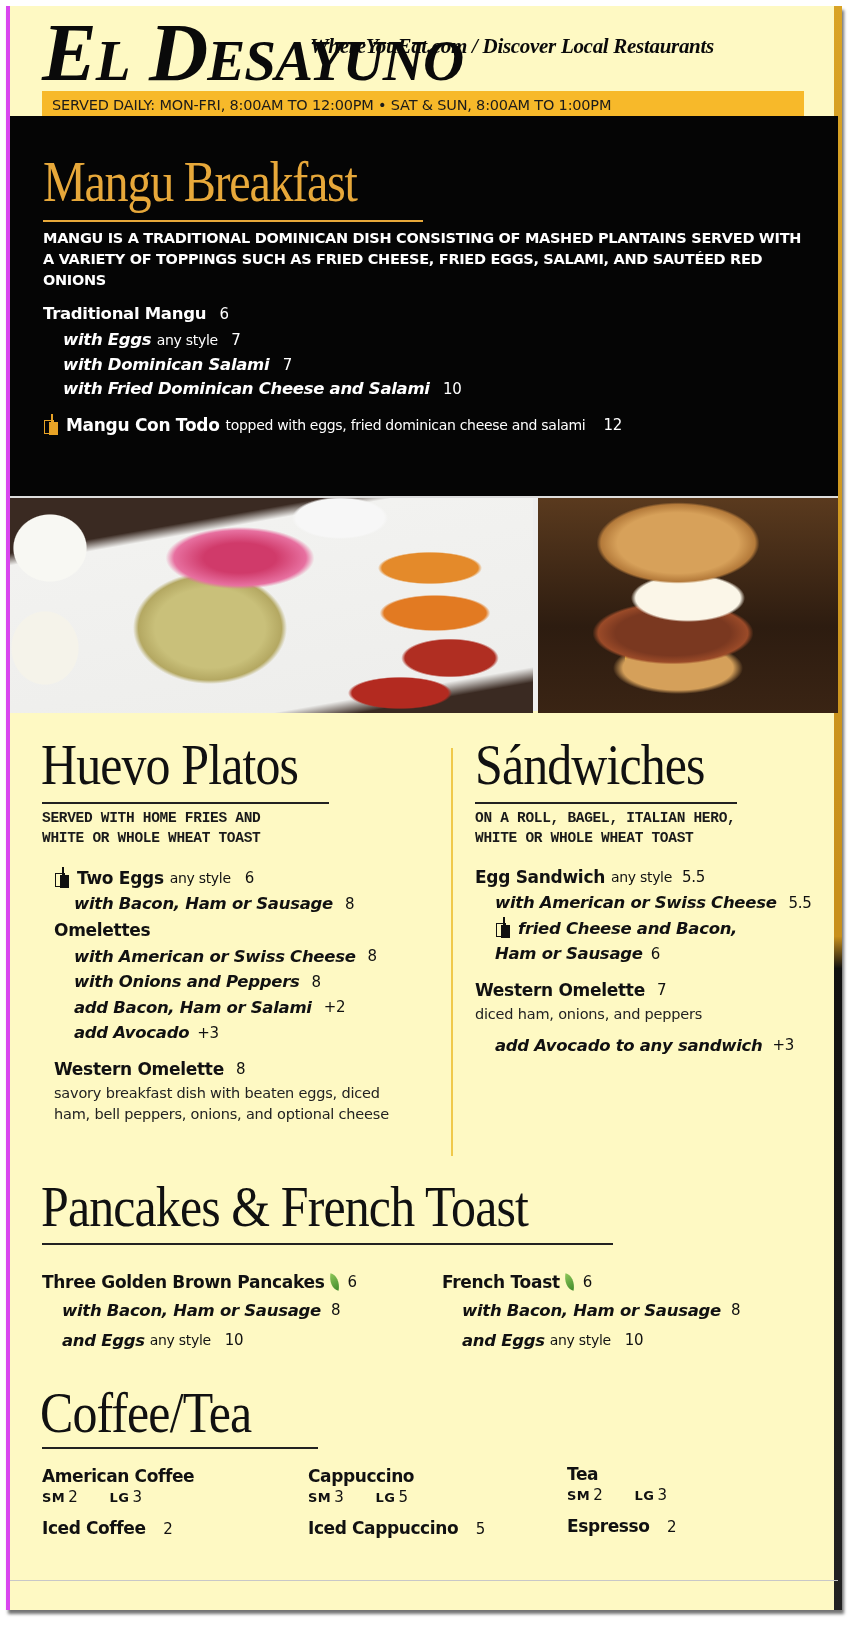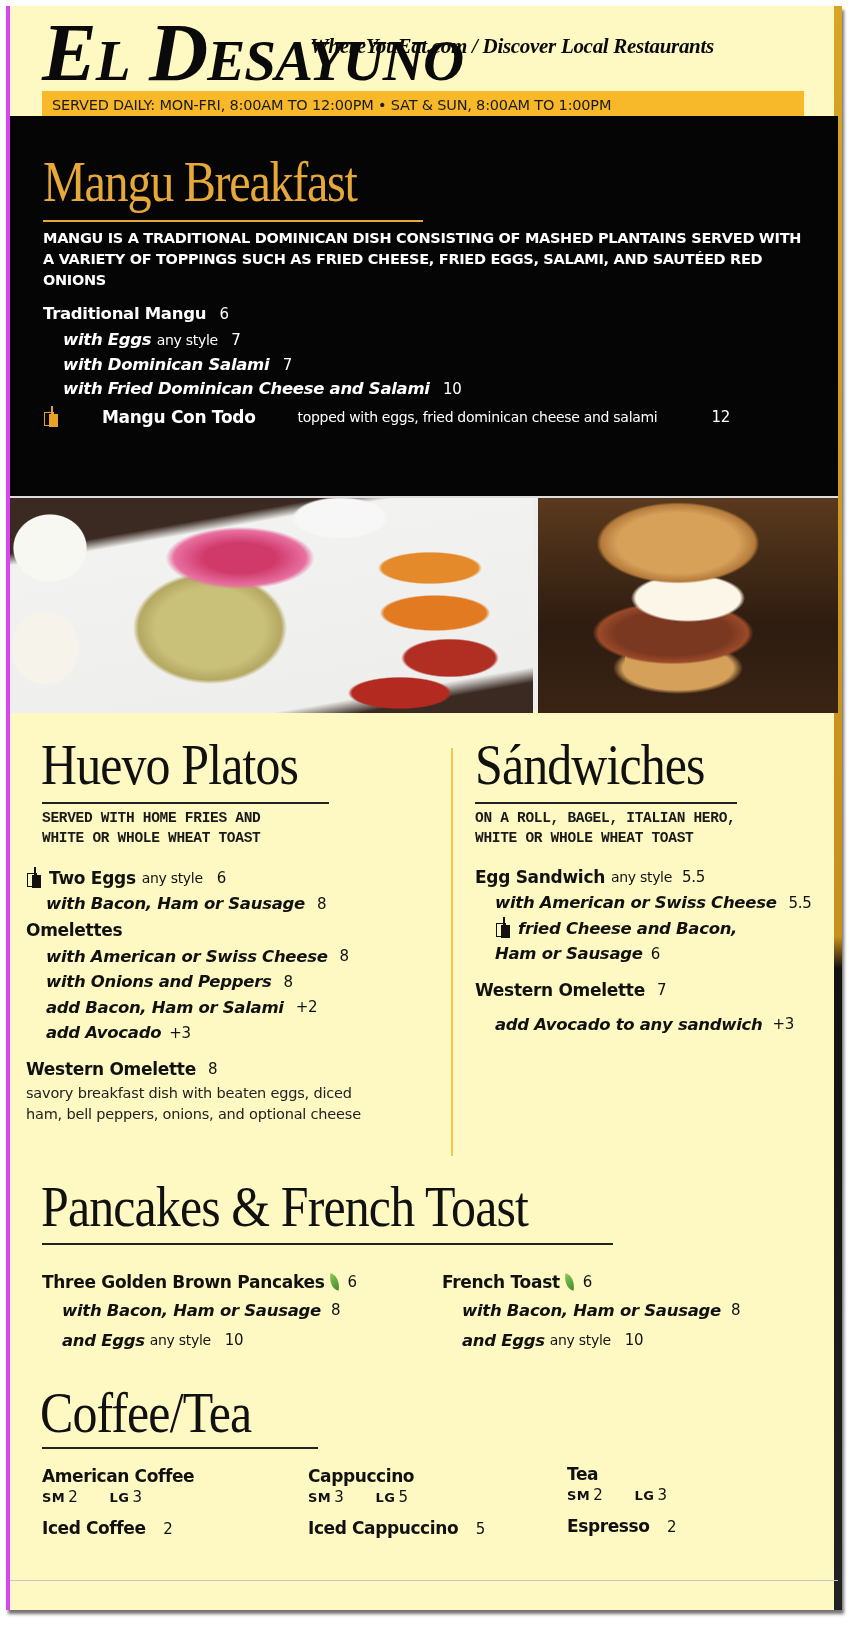--- a/index.html
+++ b/index.html
@@ -53,21 +53,21 @@
     .mangu-desc {
       position: absolute; left: 33px; top: 112px; width: 760px;
       font-family: "DejaVu Sans", sans-serif; font-weight: bold; font-size: 14.5px;
       line-height: 21px; color: #fff; letter-spacing: -0.3px;
     }
     .mangu-items { position: absolute; left: 33px; top: 188px; width: 770px; }
     .mi-head { font-family: "DejaVu Sans", sans-serif; font-weight: bold; font-size: 16.5px; height: 26px; letter-spacing: -0.3px; }
     .mi-sub { padding-left: 20px; font-family: "DejaVu Sans", sans-serif; font-weight: bold; font-style: italic; font-size: 16.5px; height: 24.5px; letter-spacing: -0.3px; }
     .note { font-family: "DejaVu Sans", sans-serif; font-weight: normal; font-style: normal; font-size: 14px; }
     .price { font-family: "DejaVu Sans", sans-serif; font-weight: normal; font-style: normal; font-size: 15px; margin-left: 8px; }
-    .mi-todo { margin-top: 2px; font-family: "DejaVu Sans", sans-serif; font-weight: bold; font-size: 17px; display: flex; align-items: center; letter-spacing: -0.3px; gap: 36px; }
+    .mi-todo { margin-top: 10px; font-family: "DejaVu Sans", sans-serif; font-weight: bold; font-size: 17px; display: flex; align-items: center; letter-spacing: -0.3px; }
 
     .chef-icon { display: inline-block; width: 18px; height: 22px; position: relative; margin-right: 5px; }
     .chef-icon .box { position: absolute; left: 1px; top: 6px; width: 10px; height: 14px; border: 1.5px solid currentColor; }
     .chef-icon .fill { position: absolute; left: 6px; top: 8px; width: 9px; height: 13px; background: currentColor; }
     .chef-icon .stick { position: absolute; left: 8px; top: 0; width: 2px; height: 8px; background: currentColor; }
     .chef-gold { color: #e8a326; }
     .chef-dark { color: #111; }
 
     
     .photos { position: absolute; left: 0; top: 490px; width: 828px; height: 215px; background: #eee; border-top: 2px solid #ddd; }
@@ -179,21 +179,21 @@
     <div class="photo-sandwich" title="Egg and bacon bagel sandwich with melted cheese"></div>
   </div>
 
   <div class="section-title" style="left:31px; top:730px;">Huevo Platos</div>
   <div class="section-rule" style="left:32px; top:796px; width:287px;"></div>
   <div class="section-sub" style="left:32px; top:802px;">
     <div>SERVED WITH HOME FRIES AND</div>
     <div>WHITE OR WHOLE WHEAT TOAST</div>
   </div>
 
-  <div class="col" style="left:16px; top:858px; width:400px;">
+  <div class="col" style="left:44px; top:858px; width:400px;">
     <div class="w-head">
       <span class="chef-icon chef-dark">
         <span class="box"></span>
           <span class="fill"></span>
           <span class="stick"></span>
       </span>
       <span>Two Eggs</span>
       <span class="note" style="margin-left:6px;">any style</span>
       <span class="price" style="margin-left:14px;">6</span>
     </div>
@@ -258,20 +258,21 @@
     </div>
     <div class="w-sub">
       <span>Ham or Sausage</span>
       <span class="price">6</span>
     </div>
     <div class="gap"></div>
     <div class="w-head">
       <span>Western Omelette</span>
       <span class="price" style="margin-left:12px;">7</span>
     </div>
+    <div class="w-desc">diced ham, onions, and peppers</div>
     <div style="height:8px;"></div>
     <div class="w-sub">
       <span>add Avocado to any sandwich</span>
       <span class="price" style="margin-left:10px;">+3</span>
     </div>
   </div>
 
   <div class="section-title" style="left:31px; top:1172px;">Pancakes &amp; French Toast</div>
   <div class="section-rule" style="left:32px; top:1237px; width:571px;"></div>
 

